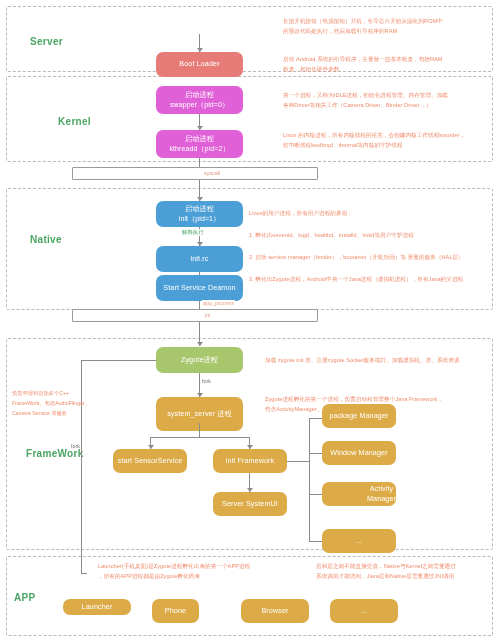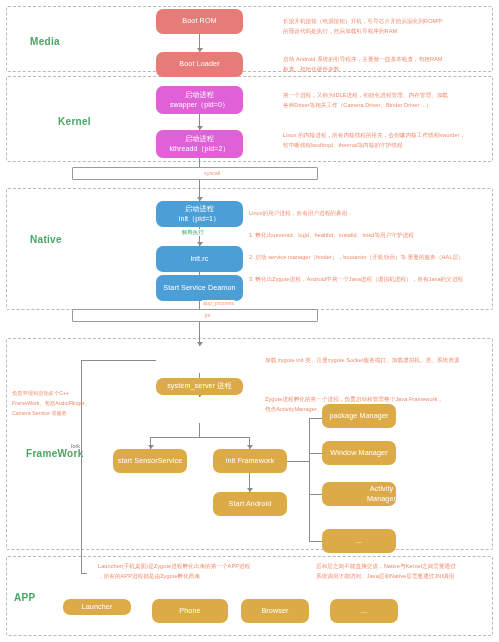--- a/index.html
+++ b/index.html
@@ -92,29 +92,26 @@
 <body>
 
 <div class="canvas">
 
   <div class="band" style="top:6px;height:66px;"></div>
   <div class="band" style="top:76px;height:86px;"></div>
   <div class="band" style="top:188px;height:122px;"></div>
   <div class="band" style="top:338px;height:212px;"></div>
   <div class="band" style="top:556px;height:80px;"></div>
 
-  <div class="band-label" style="left:30px;top:36px;">Media</div>
+  <div class="band-label" style="left:30px;top:36px;">Server</div>
   <div class="band-label" style="left:30px;top:116px;padding-left:28px;">Kernel</div>
   <div class="band-label" style="left:30px;top:234px;">Native</div>
   <div class="band-label" style="left:26px;top:448px;">FrameWork</div>
   <div class="band-label" style="left:14px;top:592px;">APP</div>
 
-  <div class="node n-red" style="left:156px;top:9px;width:87px;height:25px;">
-    <div>Boot ROM</div>
-  </div>
   <div class="vline" style="left:199px;top:34px;height:18px;"></div>
   <div class="arrow-d" style="left:196.5px;top:48px;"></div>
   <div class="node n-red" style="left:156px;top:52px;width:87px;height:25px;">
     <div>Boot Loader</div>
   </div>
 
   <div class="note" style="left:283px;top:16px;">
     <div>长按开机按钮（电源按钮）开机，引导芯片开始从固化到ROM中</div>
     <div>的预设代码处执行，然后加载引导程序到RAM</div>
   </div>
@@ -180,39 +177,42 @@
     <div>3. 孵化出Zygote进程，Android中第一个Java进程（虚拟机进程），所有Java的父进程</div>
   </div>
 
   <div class="vline" style="left:199px;top:301px;height:9px;"></div>
   <div class="edge-label orange" style="left:202px;top:300px;">app_process</div>
   <div class="bridge" style="left:72px;top:309px;width:246px;height:13px;"></div>
   <div class="bridge-label" style="left:203px;top:312px;">jni</div>
   <div class="vline" style="left:199px;top:322px;height:24px;"></div>
   <div class="arrow-d" style="left:196.5px;top:342px;"></div>
 
+  <div class="node n-green" style="left:156px;top:347px;width:87px;height:26px;">
+    <div>Zygote进程</div>
+  </div>
   <div class="note" style="left:265px;top:355px;">
     <div>加载 zygote init 类、注册zygote Socket服务端口、加载虚拟机、类、系统资源</div>
   </div>
 
   <div class="hline" style="left:81px;top:360px;width:75px;"></div>
   <div class="vline" style="left:81px;top:360px;height:140px;"></div>
   <div class="edge-label" style="left:70px;top:443px;">fork</div>
 
   <div class="note small" style="left:12px;top:388px;">
     <div>负责管理和启动多个C++</div>
     <div>FrameWork、包括AudioFlinger、</div>
     <div>Camera Service 等服务</div>
   </div>
 
   <div class="vline" style="left:199px;top:373px;height:24px;"></div>
   <div class="arrow-d" style="left:196.5px;top:393px;"></div>
   <div class="edge-label" style="left:201px;top:378px;">fork</div>
 
-  <div class="node n-gold" style="left:156px;top:378px;width:87px;height:17px;">
+  <div class="node n-gold" style="left:156px;top:397px;width:87px;height:34px;">
     <div>system_server 进程</div>
   </div>
   <div class="note" style="left:265px;top:394px;">
     <div>Zygote进程孵化的第一个进程，负责启动和管理整个Java Framework，</div>
     <div>包含ActivityManager、PowerManager等服务</div>
   </div>
 
   <div class="vline" style="left:199px;top:423px;height:14px;"></div>
   <div class="hline" style="left:150px;top:437px;width:99px;"></div>
   <div class="vline" style="left:150px;top:437px;height:12px;"></div>
@@ -223,21 +223,21 @@
   <div class="node n-gold" style="left:113px;top:449px;width:74px;height:24px;">
     <div>start SensorService</div>
   </div>
   <div class="node n-gold" style="left:213px;top:449px;width:74px;height:24px;">
     <div>init Framework</div>
   </div>
 
   <div class="vline" style="left:249px;top:473px;height:19px;"></div>
   <div class="arrow-d" style="left:246.5px;top:488px;"></div>
   <div class="node n-gold" style="left:213px;top:492px;width:74px;height:24px;">
-    <div>Start Android</div>
+    <div>Server SystemUI</div>
   </div>
 
   <div class="hline" style="left:287px;top:461px;width:22px;"></div>
   <div class="vline" style="left:309px;top:418px;height:123px;"></div>
 
   <div class="hline" style="left:309px;top:418px;width:37px;"></div>
   <div class="arrow-r" style="left:342px;top:415px;"></div>
   <div class="node n-gold" style="left:322px;top:404px;width:74px;height:24px;">
     <div>package Manager</div>
   </div>
@@ -268,21 +268,21 @@
     <div>，所有的APP进程都是由Zygote孵化而来</div>
   </div>
   <div class="note" style="left:316px;top:561px;">
     <div>层和层之间不能直接交流，Native与Kernel之间需要通过</div>
     <div>系统调用才能访问。Java层和Native层需要通过JNI调用</div>
   </div>
 
   <div class="node n-gold" style="left:63px;top:599px;width:68px;height:16px;">
     <div>Launcher</div>
   </div>
-  <div class="node n-gold" style="left:152px;top:599px;width:76px;height:24px;">
+  <div class="node n-gold" style="left:152px;top:599px;width:47px;height:24px;">
     <div>Phone</div>
   </div>
   <div class="node n-gold" style="left:241px;top:599px;width:68px;height:24px;">
     <div>Browser</div>
   </div>
   <div class="node n-gold" style="left:330px;top:599px;width:68px;height:24px;">
     <div>...</div>
   </div>
 
 </div>

